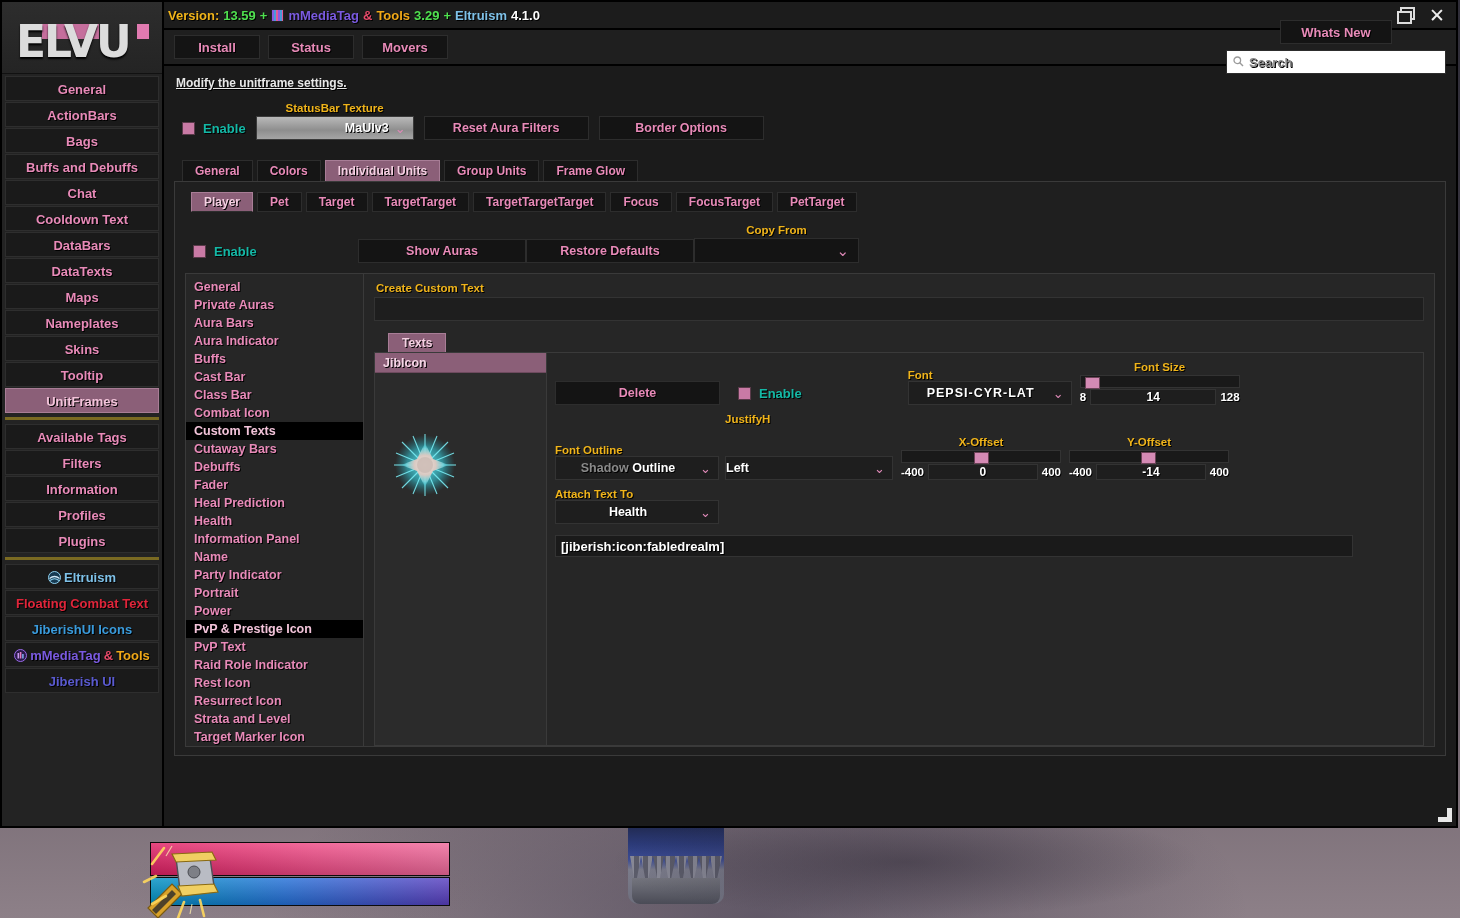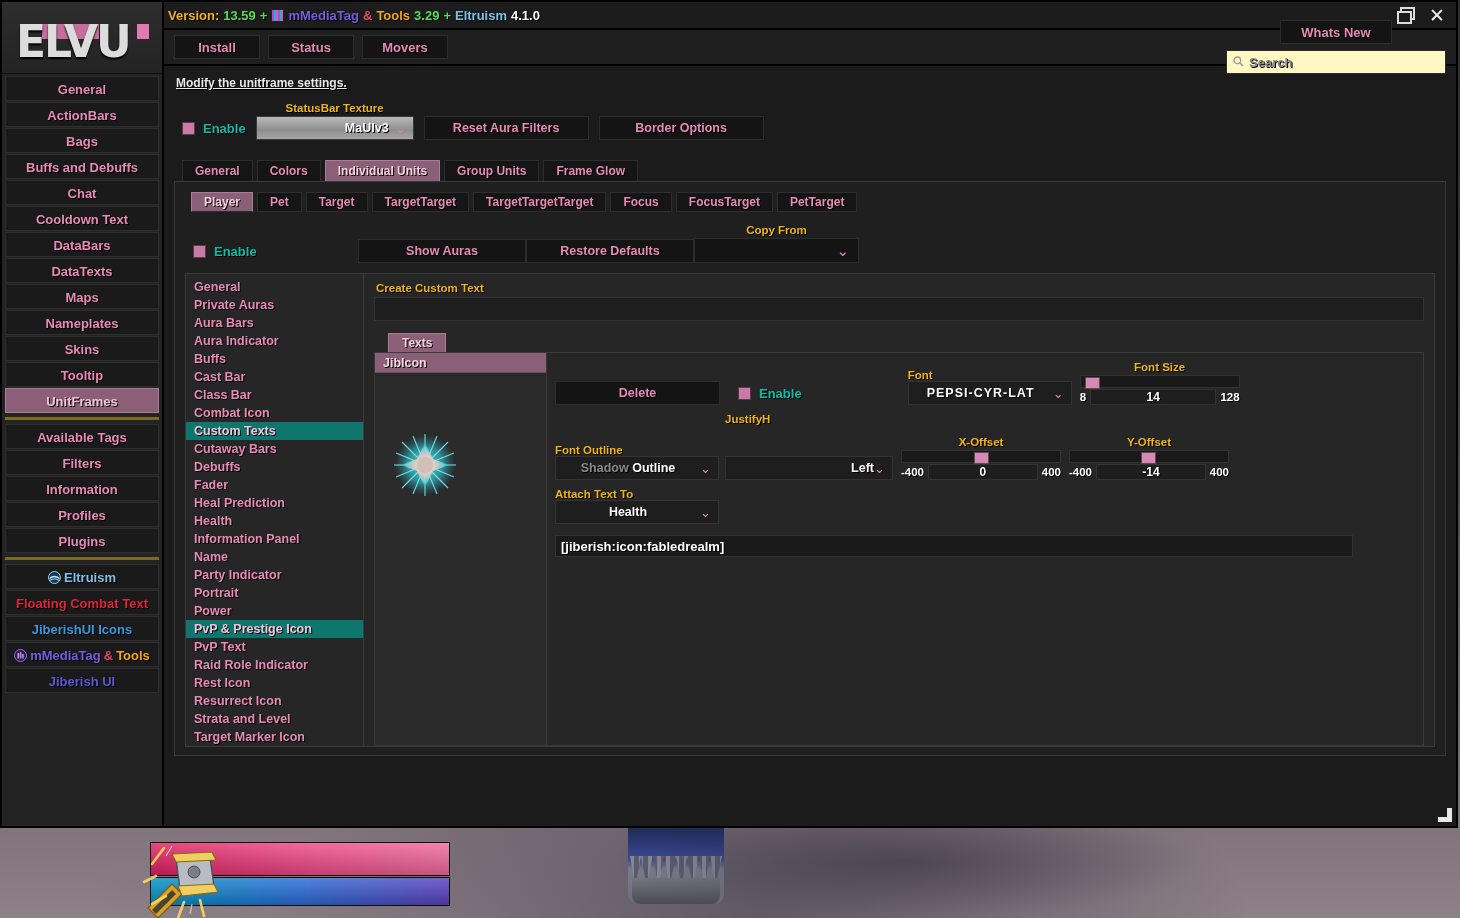--- a/index.html
+++ b/index.html
@@ -122,21 +122,21 @@
     display:flex; align-items:center; padding:8px 10px; gap:8px;
   }
   .topbtn{
     height:24px; min-width:86px; padding:0 12px;
     background:#141414; border:1px solid #2d2d2d;
     color:#e88ab8; font-size:13px; font-weight:bold; text-shadow:1px 1px 0 #000;
     display:flex;align-items:center;justify-content:center; cursor:pointer;
   }
   #search-wrap{ margin-left:auto; display:flex; gap:6px; align-items:center;flex-direction:column;}
   #searchbox{
-    width:220px; height:24px; background:#fef9c3; border:1px solid #2d2d2d;
+    width:220px; height:24px; background:#ffffff; border:1px solid #2d2d2d;
     display:flex; align-items:center; padding:0 6px; gap:5px; cursor:text;
   }
   #search-placeholder{ color:#8a8a8a; font-size:13px; font-weight:bold; text-shadow:1px 1px 0 #000;}
 
   #panel-body{ flex:1; padding:8px 10px 6px 10px; position:relative; overflow:hidden;}
   #desc{ font-size:12px; font-weight:bold; color:#e8e8e8; text-shadow:1px 1px 0 #000; margin:2px 0 12px 2px;text-decoration:underline;}
 
   .lbl-gold{ color:#f0b41a; font-size:11.5px; font-weight:bold; text-shadow:1px 1px 0 #000; white-space:nowrap;}
   .lbl-green{ color:#14b8a6; font-size:13px; font-weight:bold; text-shadow:1px 1px 0 #000;}
 
@@ -196,21 +196,21 @@
   }
   #navlist{
     width:178px; background:#262626; border-right:1px solid #3a3a3a;
     padding:4px 0 0 0; overflow:hidden;
   }
   .nav-item{
     height:18px; line-height:18px; padding-left:8px;
     color:#e88ab8; font-size:12.5px; font-weight:bold; text-shadow:1px 1px 0 #000;
     cursor:pointer; white-space:nowrap;
   }
-  .nav-item.selected{ background:#0f766e; color:#f3c4da;}
+  .nav-item.selected{ background:#000000; color:#f3c4da;}
 
   #navright{ flex:1; padding:8px 10px 0 10px; display:flex;flex-direction:column; min-width:0;}
   #cct-lbl{ margin-left:2px; }
   #cct-input{
     height:24px; background:#1e1e1e; border:1px solid #333; margin-top:3px; cursor:text;
   }
   #tabs3{ display:flex; margin:12px 0 0 14px;}
   #tabs3 .tab{ height:19px; padding:0 13px;}
   #box3{
     border:1px solid #3a3a3a; background:#262626; flex:1; display:flex; min-height:0; margin-top:0;
@@ -553,21 +553,21 @@
                 <div class="ctl-row" style="margin-top:8px;">
                   <div class="fcol" style="width:164px;">
                     <div class="lbl-gold">Font Outline</div>
                     <div class="dd">
                       <span class="dd-val"><span class="dim">Shadow</span> <span>Outline</span></span>
                       <span class="caret">⌄</span>
                     </div>
                   </div>
                   <div class="fcol" style="width:168px;margin-left:6px;">
                     <div class="lbl-gold">JustifyH</div>
-                    <div class="dd" style="justify-content:flex-end;margin-top:31px;">
+                    <div class="dd" style="justify-content:flex-start;margin-top:31px;">
                       <span class="dd-val">Left</span>
                       <span class="caret">⌄</span>
                     </div>
                   </div>
                   <div class="fcol sl-block" style="margin-left:8px;">
                     <div class="lbl-gold">X-Offset</div>
                     <div class="slider">
                       <div class="thumb" style="left:72px;"></div>
                     </div>
                     <div class="sl-row">

